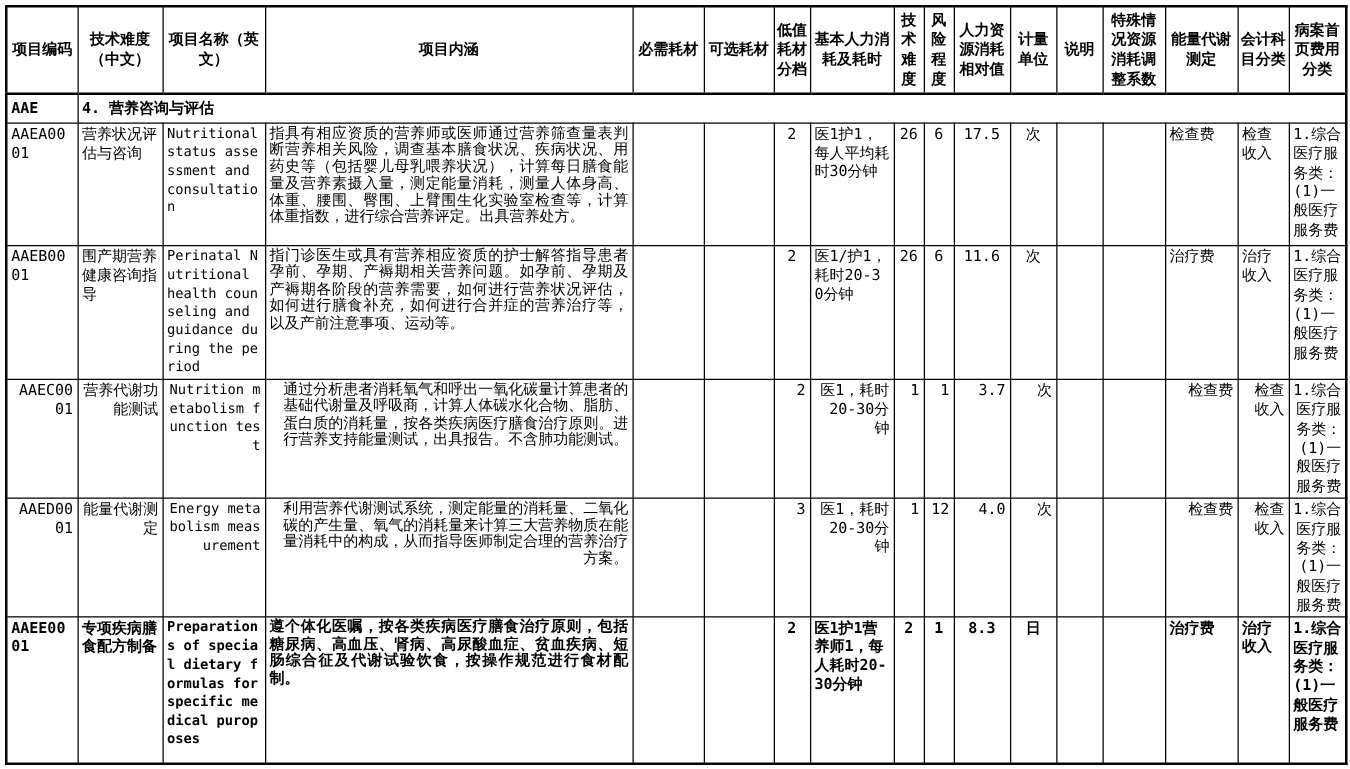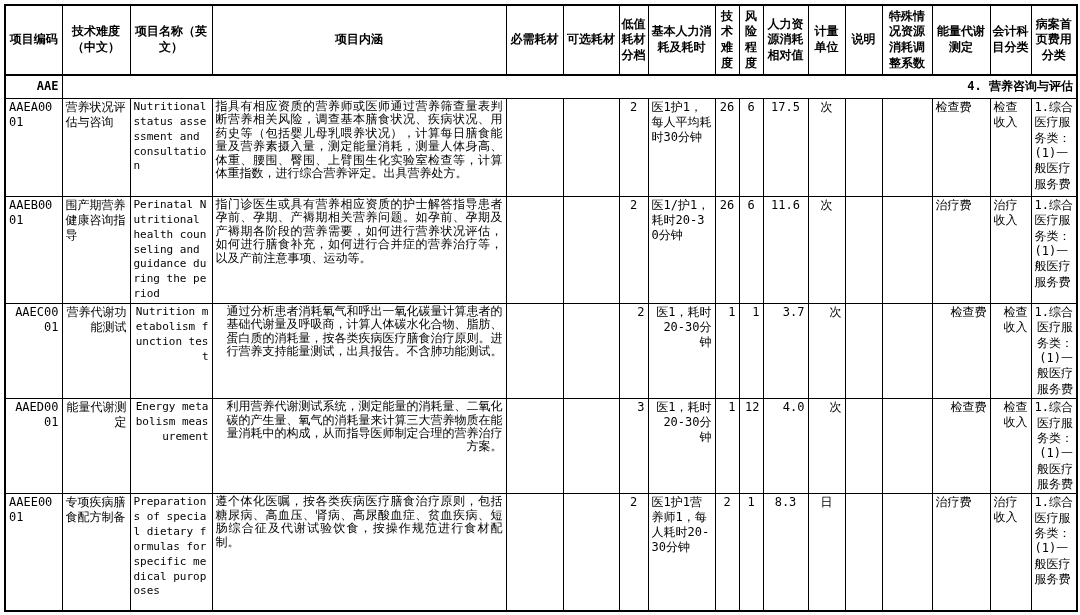--- a/index.html
+++ b/index.html
@@ -51,27 +51,26 @@
   td.c-content { text-align: justify; line-height: 1.12; letter-spacing: 0; }
   td.c-name-en { font-size: 11px; line-height: 1.35; }
   td.c-tier, td.c-tech, td.c-risk, td.c-hr, td.c-unit { text-align: center; }
   td.c-record { line-height: 1.28; margin-top: 29px; }
 
   tr.section-row td {
     font-weight: bold;
     height: 20px;
     vertical-align: middle;
     line-height: 1.1;
-    text-align: right;
   }
   tbody.rows tr:nth-child(1) td { height: 95px; }
   tbody.rows tr:nth-child(2) td { height: 104px; }
   tbody.rows tr:nth-child(3) td { height: 91px; text-align: right; }
   tbody.rows tr:nth-child(4) td { height: 90px; text-align: right; }
-  tbody.rows tr:nth-child(5) td { height: 114px; }
+  tbody.rows tr:nth-child(5) td { height: 114px; font-weight: bold; }
 </style>
 </head>
 <body>
 
 <div class="page">
   <table class="grid">
     <colgroup>
       <col class="w-code">
         <col class="w-name-cn">
         <col class="w-name-en">

